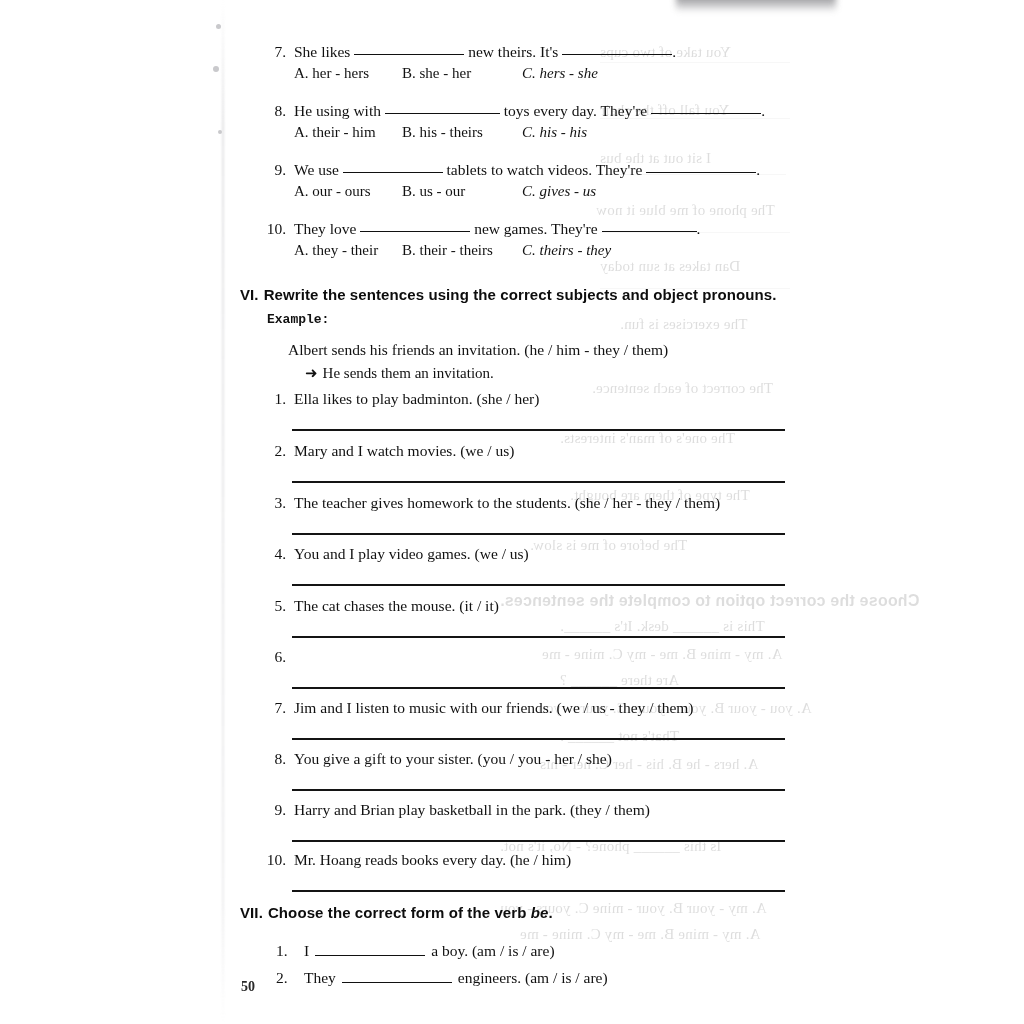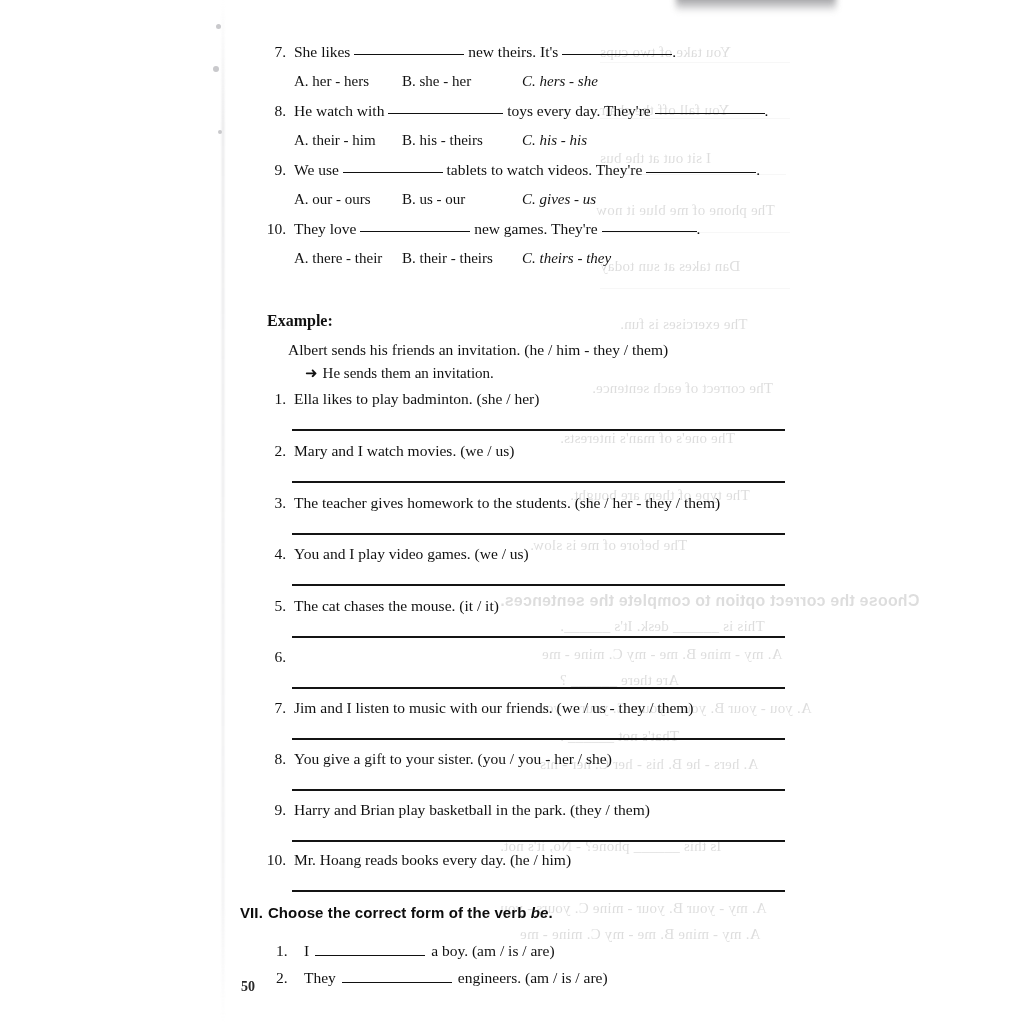--- a/index.html
+++ b/index.html
@@ -96,43 +96,43 @@
   .b-100 { width: 100px; }
   .b-110 { width: 110px; }
   .b-115 { width: 115px; }
 
   .opts {
     display: flex;
     font-size: 15px;
     margin-top: 4px;
     padding-left: 36px;
   }
-  .opt { white-space: nowrap; margin-top: 8px; }
+  .opt { white-space: nowrap; }
   .opt.a { width: 108px; }
   .opt.b { width: 120px; }
   .opt.c { width: 160px; font-style: italic; }
 
   
   .section-head {
     position: absolute;
     font-family: "Liberation Sans", "DejaVu Sans", sans-serif;
     font-weight: 700;
     font-size: 15px;
     letter-spacing: .1px;
     white-space: nowrap;
     color: #0d0d0d;
   }
   .section-head .rn { margin-right: 5px; }
 
   .example-label {
     position: absolute;
     left: 267px;
     font-weight: 700;
-    font-size: 16px;
-    font-family: Liberation Serif, serif;
+    font-size: 13px;
+    font-family: Liberation Mono, monospace;
   }
   .example-sentence {
     position: absolute;
     left: 288px;
     font-size: 15.5px;
     white-space: nowrap;
   }
   .example-answer {
     position: absolute;
     left: 305px;
@@ -261,21 +261,21 @@
       <div class="opts">
         <span class="opt a">A. her - hers</span>
         <span class="opt b">B. she - her</span>
         <span class="opt c">C. hers - she</span>
       </div>
     </div>
 
     <div class="mc-block" style="top:101px;">
       <div class="row">
         <span class="num">8.</span>
-        <span class="stem"><span>He watch with</span> <span class="blank-inline b-115"></span> <span>toys every day. They're</span> <span class="blank-inline b-110"></span><span>.</span></span>
+        <span class="stem"><span>He using with</span> <span class="blank-inline b-115"></span> <span>toys every day. They're</span> <span class="blank-inline b-110"></span><span>.</span></span>
       </div>
       <div class="opts">
         <span class="opt a">A. their - him</span>
         <span class="opt b">B. his - theirs</span>
         <span class="opt c">C. his - his</span>
       </div>
     </div>
 
     <div class="mc-block" style="top:160px;">
       <div class="row">
@@ -288,26 +288,29 @@
         <span class="opt c">C. gives - us</span>
       </div>
     </div>
 
     <div class="mc-block" style="top:219px;">
       <div class="row">
         <span class="num">10.</span>
         <span class="stem"><span>They love</span> <span class="blank-inline b-110"></span> <span>new games. They're</span> <span class="blank-inline b-95"></span><span>.</span></span>
       </div>
       <div class="opts">
-        <span class="opt a">A. there - their</span>
+        <span class="opt a">A. they - their</span>
         <span class="opt b">B. their - theirs</span>
         <span class="opt c">C. theirs - they</span>
       </div>
     </div>
 
+    <div class="section-head" style="left:240px;top:286px;">
+      <span class="rn">VI.</span><span>Rewrite the sentences using the correct subjects and object pronouns.</span>
+    </div>
 
     <div class="example-label" style="top:312px;">Example:</div>
     <div class="example-sentence" style="top:341px;">Albert sends his friends an invitation. (he / him - they / them)</div>
     <div class="example-answer" style="top:364px;">
       <span class="arrow">➜</span><span>He sends them an invitation.</span>
     </div>
 
     <div class="rw-item" style="top:390px;">
       <span class="num">1.</span>
       <span>Ella likes to play badminton. (she / her)</span>

